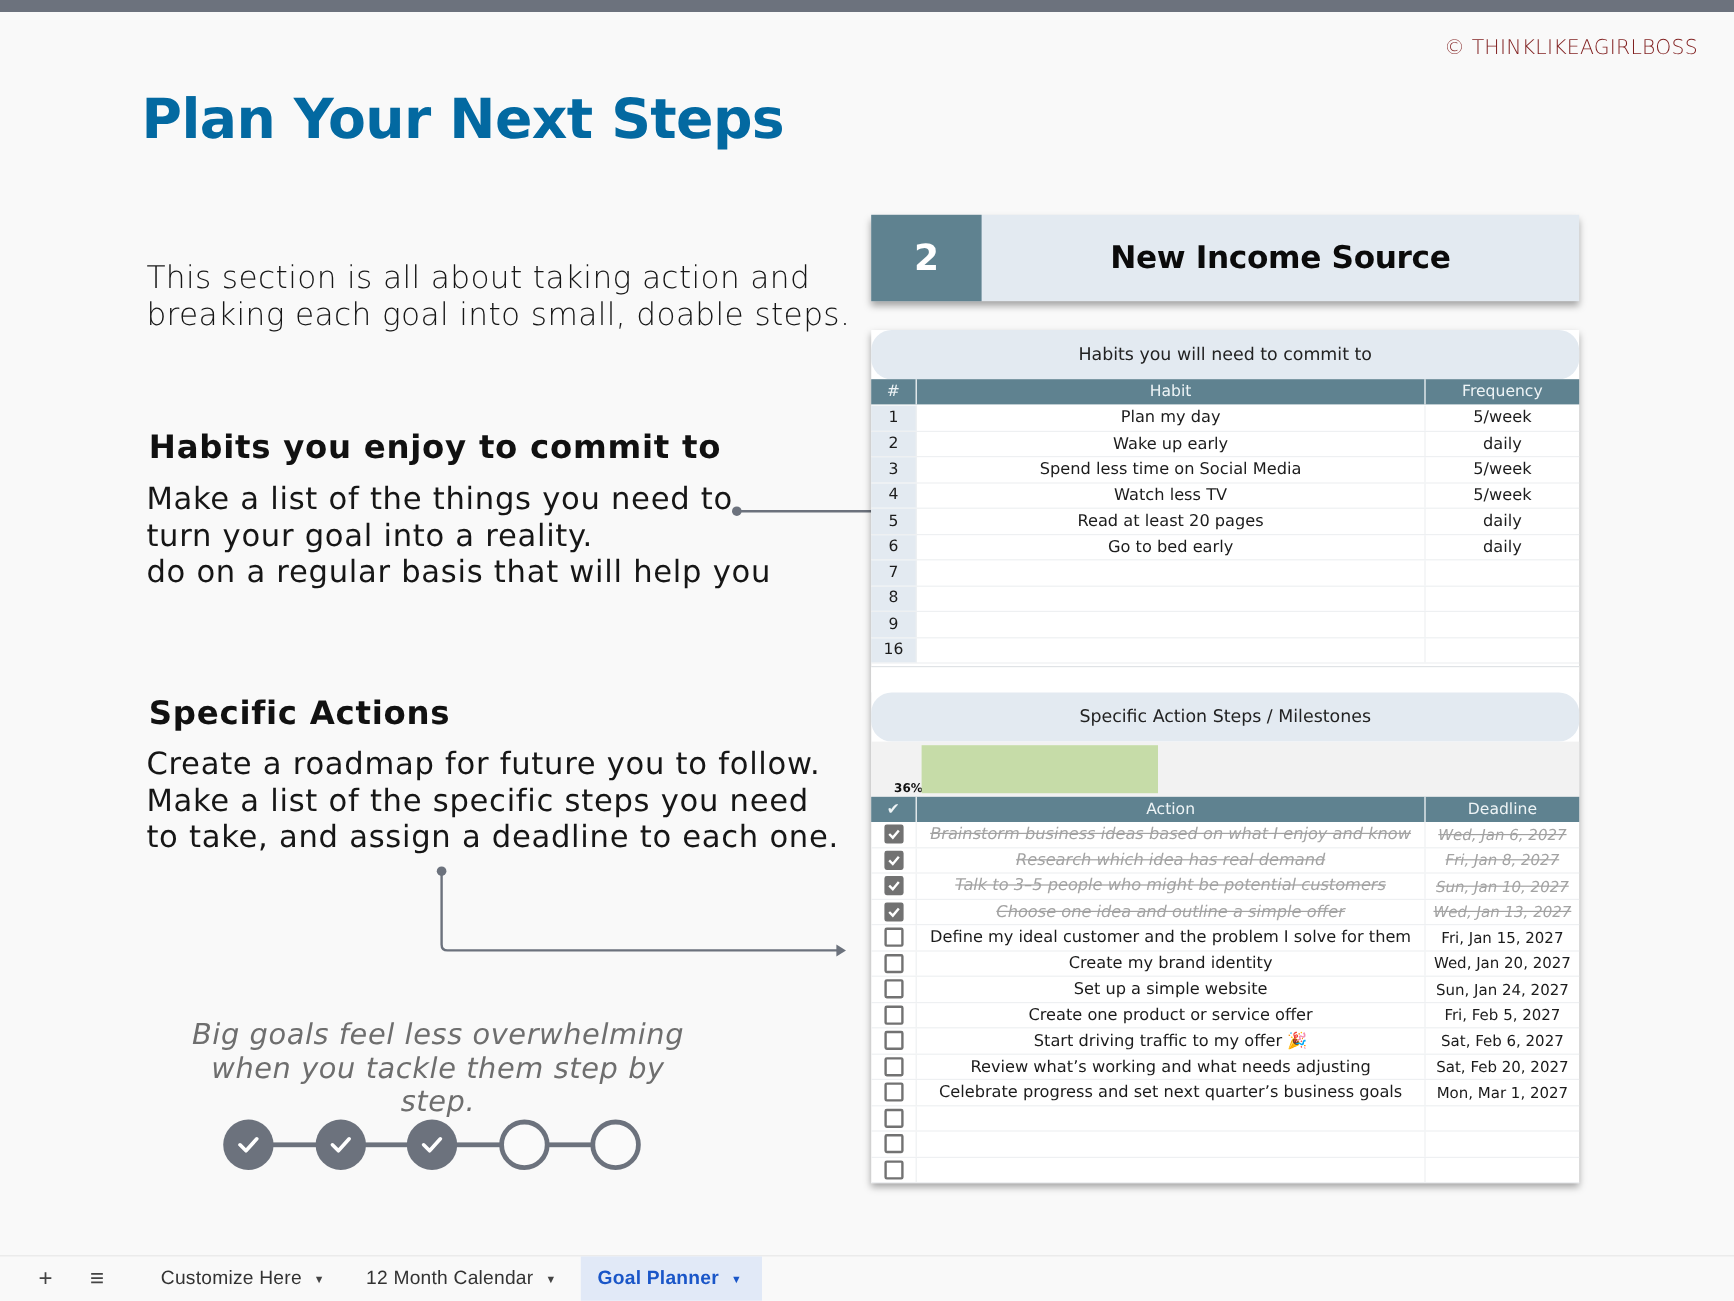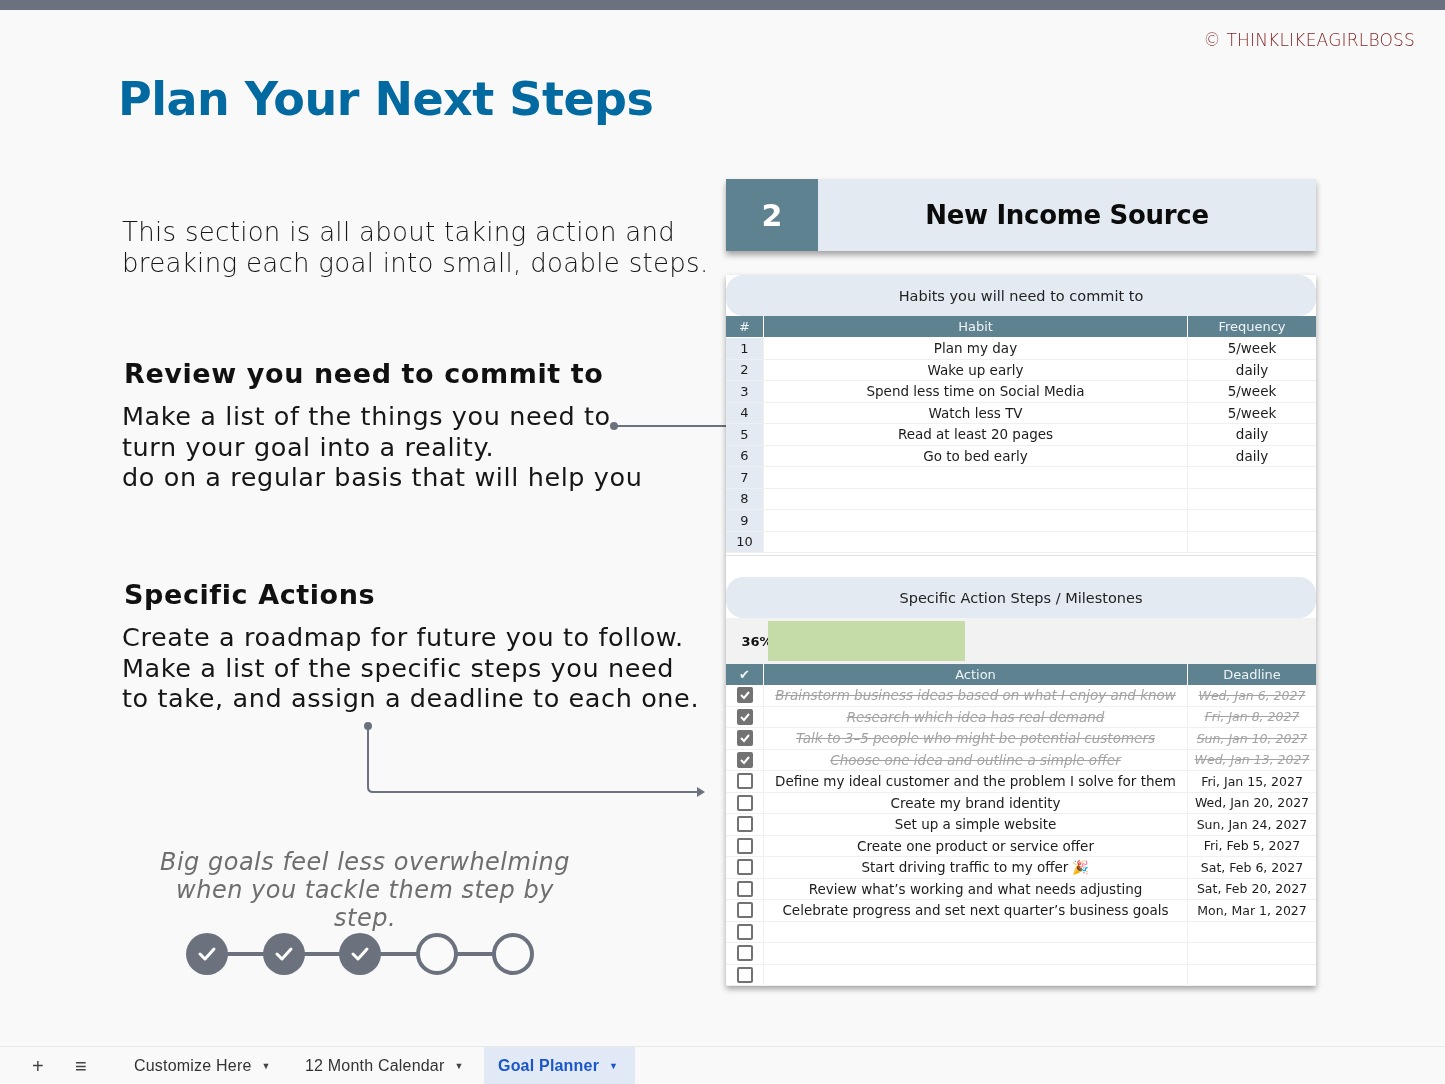--- a/index.html
+++ b/index.html
@@ -36,21 +36,21 @@
   .rows { position: absolute; left: 0; width: 590px; }
   .row { display: flex; height: 21.5px; border-bottom: 1px solid #eef0f2; font-size: 13.5px; color: #1c1c1c; }
   .row > div { display: flex; align-items: center; justify-content: center; border-right: 1px solid #eef0f2; white-space: nowrap; overflow: hidden; }
   .row .num { background: #e3eaf1; font-size: 13px; }
   .row.done .act, .row.done .dl { color: #a3a3a3; font-style: italic; text-decoration: line-through; }
   .row .dl { font-size: 12.5px; }
   .cb { width: 16px; height: 16px; border: 2px solid #727272; border-radius: 2px; background: #fff; display: flex; align-items: center; justify-content: center; }
   .cb.checked { background: #727272; }
   .gap { position: absolute; left: 0; top: 280px; width: 590px; height: 22px; background: #fff; border-top: 1px solid #e0e3e6; }
   .progress-row { position: absolute; left: 0; top: 343px; width: 590px; height: 46px; background: #f2f2f2; }
-  .pct { position: absolute; left: 0; top: 0; width: 38px; height: 46px; display: flex; align-items: center; justify-content: center; font-weight: bold; font-size: 13px; color: #111; padding-left: 24px; }
+  .pct { position: absolute; left: 0; top: 16px; width: 38px; height: 46px; display: flex; align-items: center; justify-content: center; font-weight: bold; font-size: 10px; color: #111; padding-left: 24px; }
   .bar { position: absolute; left: 42px; top: 3px; height: 40px; background: #c6dca8; }
 
   
   .tabbar { position: absolute; left: 0; top: 1046px; width: 1445px; height: 38px; background: #f9f9f9; border-top: 1px solid #e8e8e8; font-family: "Liberation Sans", sans-serif; }
   .tb-icon { position: absolute; top: 8px; font-size: 20px; color: #444; }
   .tab { position: absolute; top: 0; height: 38px; display: flex; align-items: center; font-size: 16px; color: #333; padding: 0 14px; letter-spacing: 0.2px; }
   .tab .caret { margin-left: 10px; font-size: 9px; color: #444; }
   .tab.active { background: #e1e9f7; color: #1a56c8; font-weight: bold; }
   .tab.active .caret { color: #1a56c8; }
 </style>
@@ -59,21 +59,21 @@
 
 <div class="topbar"></div>
 <div class="copyright">© THINKLIKEAGIRLBOSS</div>
 <div class="title">Plan Your Next Steps</div>
 
 <div class="intro">
   <div>This section is all about taking action and</div>
   <div>breaking each goal into small, doable steps.</div>
 </div>
 
-<div class="h2" style="top:358px;">Review you need to commit to</div>
+<div class="h2" style="top:358px;">Habits you enjoy to commit to</div>
 <div class="para" style="top:401px;">
   <div>Make a list of the things you need to</div>
   <div>turn your goal into a reality.</div>
   <div>do on a regular basis that will help you</div>
 </div>
 
 <div class="h2" style="top:579px;">Specific Actions</div>
 <div class="para" style="top:622px;">
   <div>Create a roadmap for future you to follow.</div>
   <div>Make a list of the specific steps you need</div>
@@ -167,21 +167,21 @@
         <div class="c1 num">8</div>
         <div class="c2"></div>
         <div class="c3"></div>
       </div>
     <div class="row">
         <div class="c1 num">9</div>
         <div class="c2"></div>
         <div class="c3"></div>
       </div>
     <div class="row">
-        <div class="c1 num">10</div>
+        <div class="c1 num">16</div>
         <div class="c2"></div>
         <div class="c3"></div>
       </div>
   </div>
 
   <div class="gap"></div>
 
   <div class="sec-header" style="top:302px;">Specific Action Steps / Milestones</div>
   <div class="progress-row">
     <div class="pct">36%</div>

